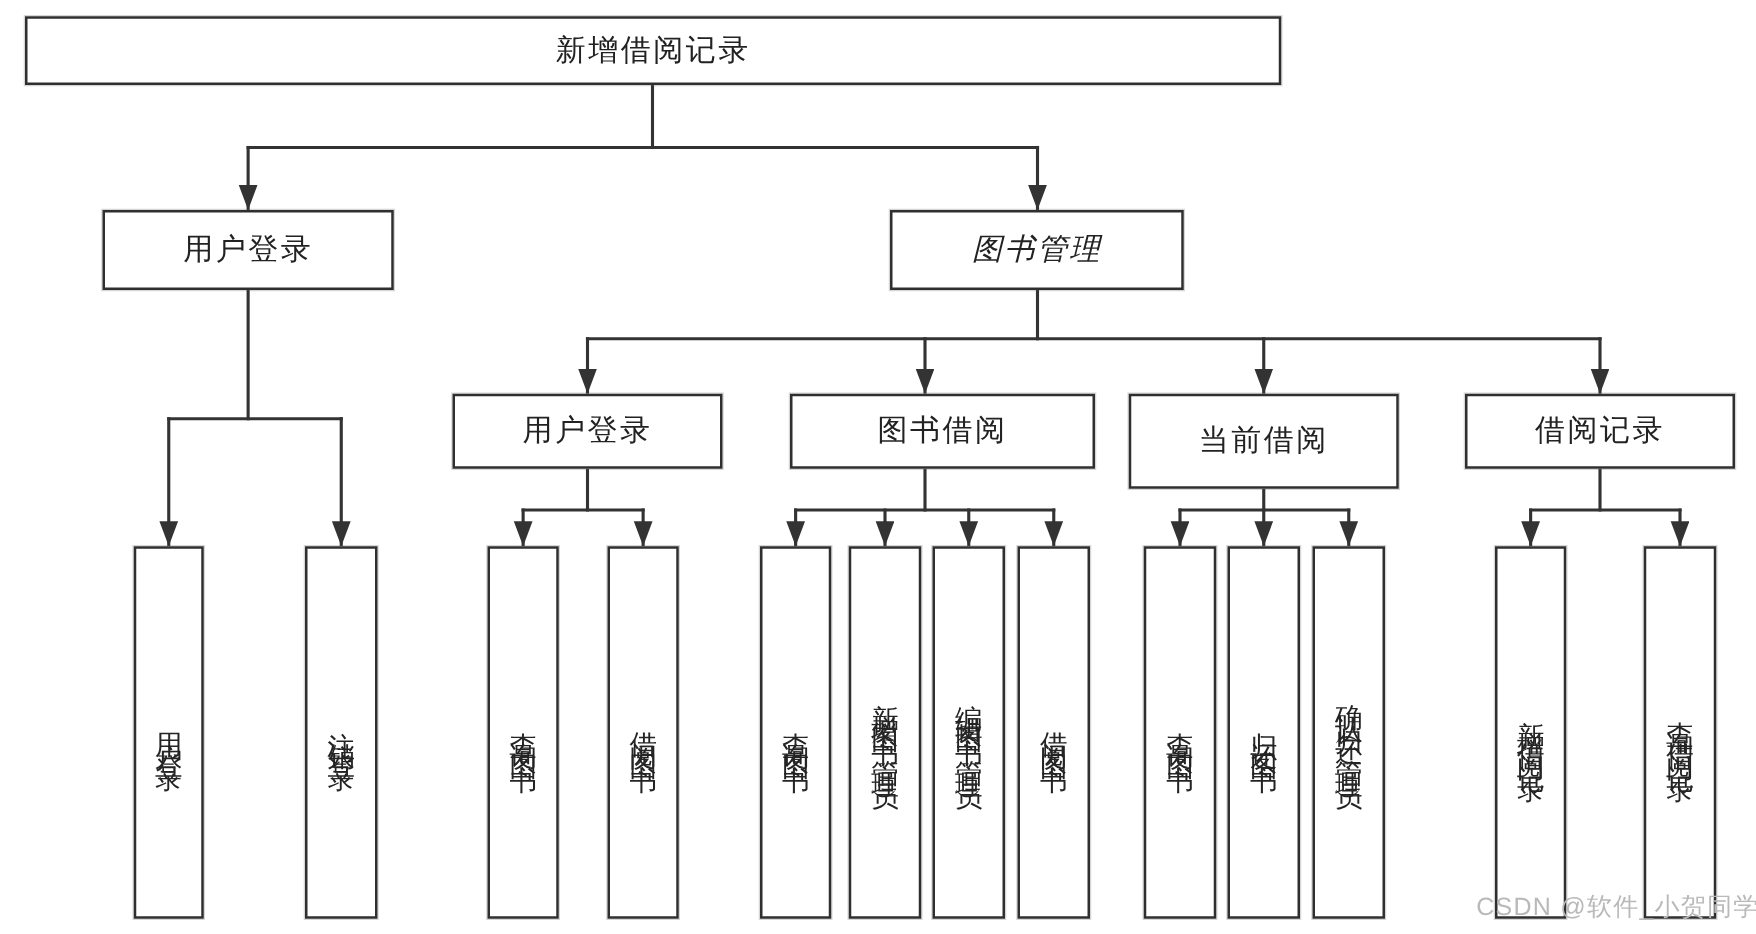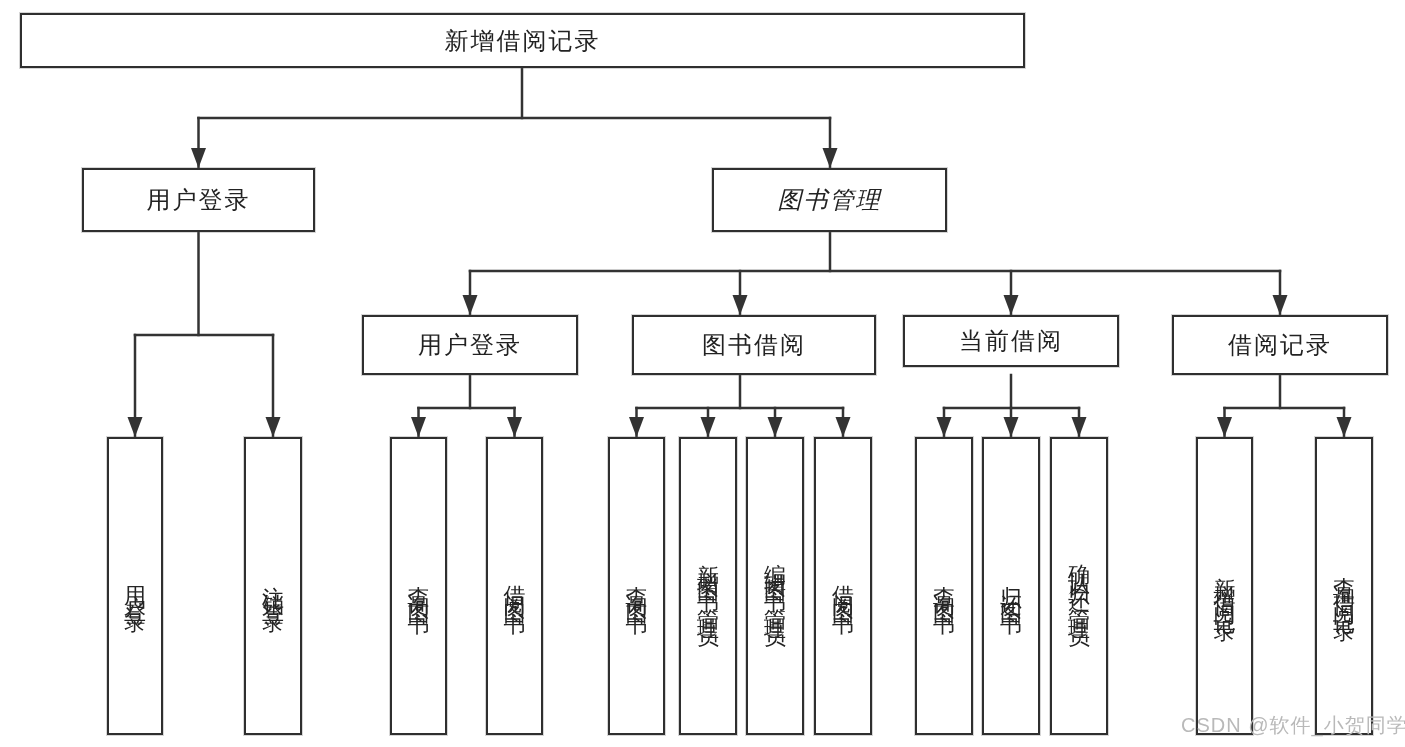--- a/index.html
+++ b/index.html
@@ -109,21 +109,21 @@
   <div class="node" style="left:712px;top:168px;width:235px;height:64px;font-style:italic;">
     <span class="h-label">图书管理</span>
   </div>
 
   <div class="node" style="left:362px;top:315px;width:216px;height:60px;">
     <span class="h-label">用户登录</span>
   </div>
   <div class="node" style="left:632px;top:315px;width:244px;height:60px;">
     <span class="h-label">图书借阅</span>
   </div>
-  <div class="node" style="left:903px;top:315px;width:216px;height:52px;">
+  <div class="node" style="left:903px;top:315px;width:216px;height:76px;">
     <span class="h-label">当前借阅</span>
   </div>
   <div class="node" style="left:1172px;top:315px;width:216px;height:60px;">
     <span class="h-label">借阅记录</span>
   </div>
 
   <div class="node" style="left:107px;top:437px;width:56px;height:298px;">
     <span class="v-label">用户登录</span>
   </div>
   <div class="node" style="left:244px;top:437px;width:58px;height:298px;">

